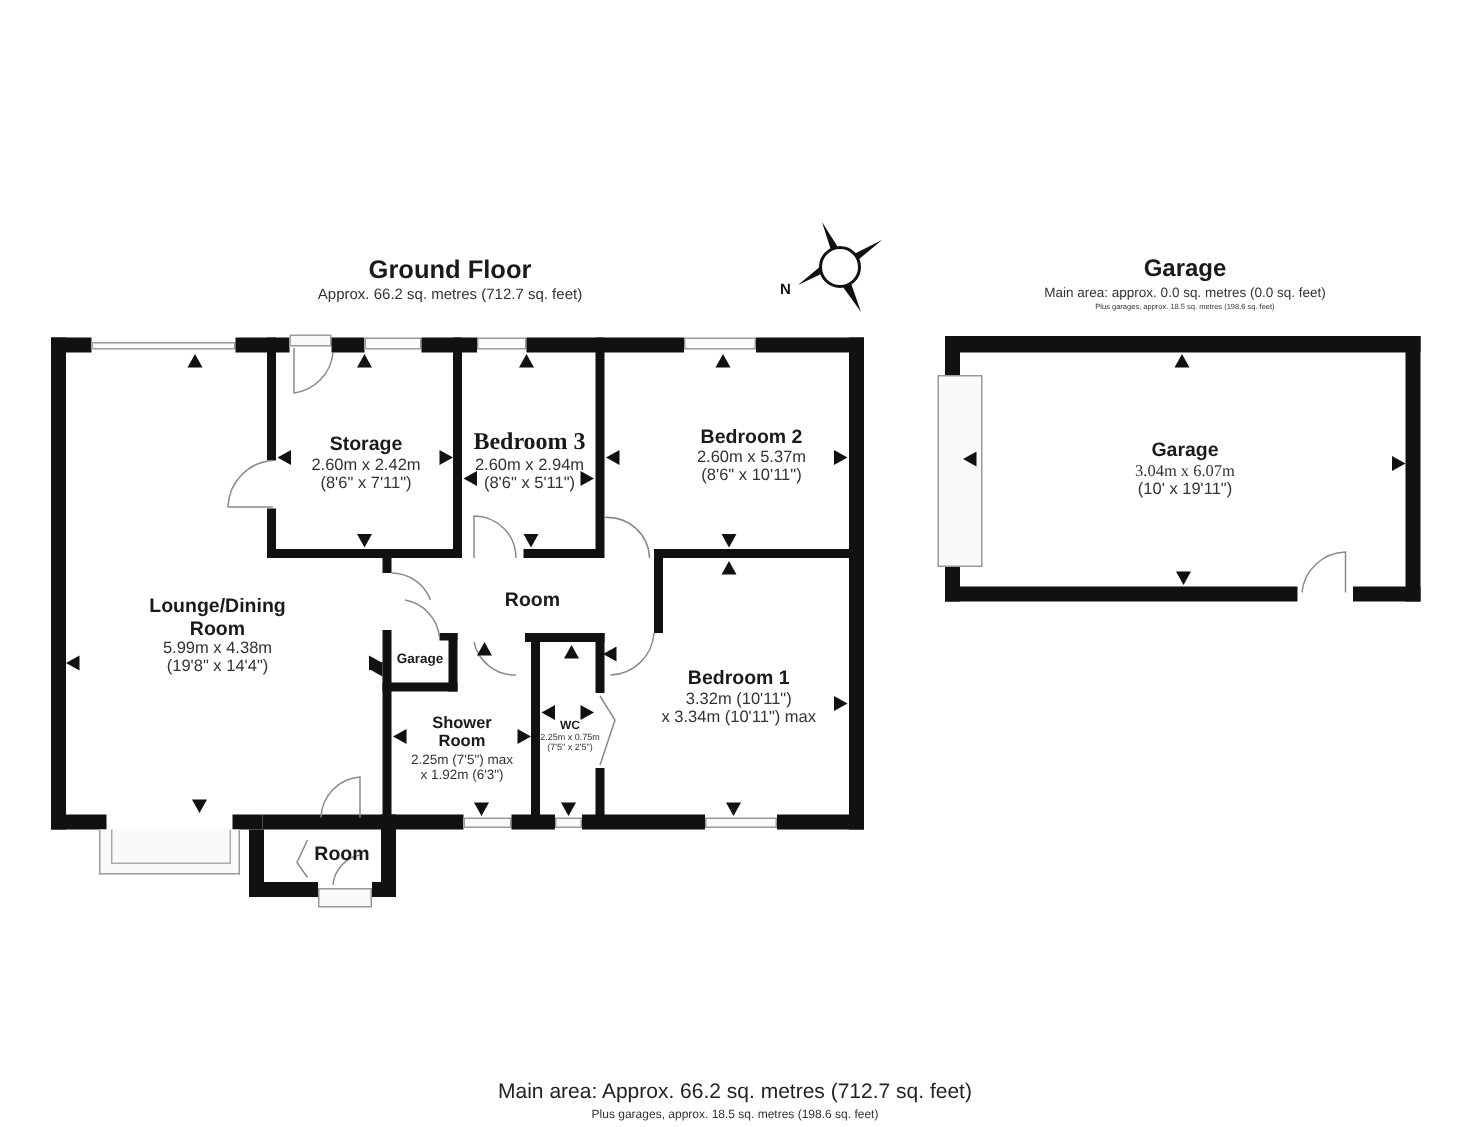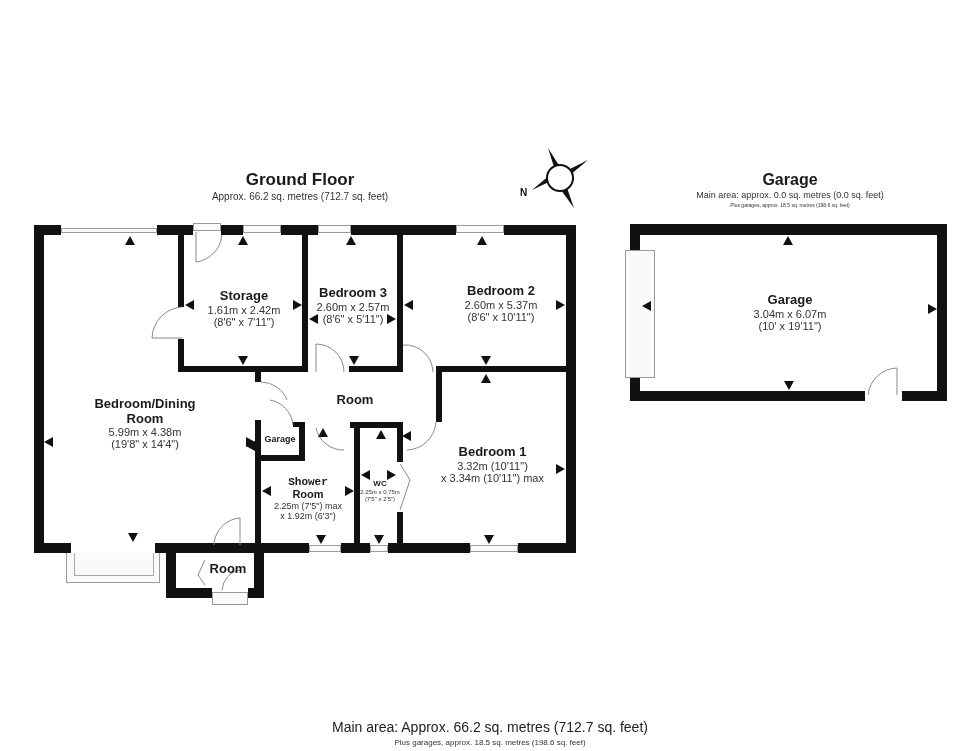--- a/index.html
+++ b/index.html
@@ -140,47 +140,47 @@
 <div class="tri left" style="left:262px;top:486px;"></div>
 <div class="tri right" style="left:345px;top:486px;"></div>
 <div class="tri down" style="left:316px;top:535px;"></div>
 <div class="tri down" style="left:374px;top:535px;"></div>
 <div class="tri down" style="left:484px;top:535px;"></div>
 <div class="tri right" style="left:556px;top:464px;"></div>
 <div class="tri left" style="left:246px;top:441px;"></div>
 
 <div class="room" style="left:186px;top:289px;width:116px;">
   <div class="name" style="font-size:13px;">Storage</div>
-  <div class="dim" style="font-size:11px;">1.61m x 2.42m</div>
+  <div class="dim" style="font-size:11px;">2.60m x 2.42m</div>
   <div class="dim" style="font-size:11px;">(8'6" x 7'11")</div>
 </div>
 <div class="room" style="left:306px;top:286px;width:94px;">
-  <div class="name" style="font-size:13px;">Bedroom 3</div>
-  <div class="dim" style="font-size:11px;">2.60m x 2.57m</div>
+  <div class="name" style="font-size:16px;font-family:Liberation Serif, serif;">Bedroom 3</div>
+  <div class="dim" style="font-size:11px;">2.60m x 2.94m</div>
   <div class="dim" style="font-size:11px;">(8'6" x 5'11")</div>
 </div>
 <div class="room" style="left:426px;top:284px;width:150px;">
   <div class="name" style="font-size:13px;">Bedroom 2</div>
   <div class="dim" style="font-size:11px;">2.60m x 5.37m</div>
   <div class="dim" style="font-size:11px;">(8'6" x 10'11")</div>
 </div>
 <div class="room" style="left:60px;top:397px;width:170px;">
-  <div class="name" style="font-size:13px;">Bedroom/Dining</div>
+  <div class="name" style="font-size:13px;">Lounge/Dining</div>
   <div class="name" style="font-size:13px;">Room</div>
   <div class="dim" style="font-size:11px;">5.99m x 4.38m</div>
   <div class="dim" style="font-size:11px;">(19'8" x 14'4")</div>
 </div>
 <div class="room" style="left:320px;top:393px;width:70px;">
   <div class="name" style="font-size:13px;">Room</div>
 </div>
 <div class="room" style="left:259px;top:434px;width:42px;">
   <div class="name" style="font-size:9px;">Garage</div>
 </div>
 <div class="room" style="left:262px;top:476px;width:92px;">
-  <div class="name" style="font-size:11px;font-family:Liberation Mono, monospace;">Shower</div>
+  <div class="name" style="font-size:11px;">Shower</div>
   <div class="name" style="font-size:11px;">Room</div>
   <div class="dim" style="font-size:9px;">2.25m (7'5") max</div>
   <div class="dim" style="font-size:9px;">x 1.92m (6'3")</div>
 </div>
 <div class="room" style="left:356px;top:480px;width:48px;">
   <div class="name" style="font-size:8px;">WC</div>
   <div class="dim" style="font-size:6px;">2.25m x 0.75m</div>
   <div class="dim" style="font-size:6px;">(7'5" x 2'5")</div>
 </div>
 <div class="room" style="left:420px;top:445px;width:145px;">
@@ -200,18 +200,18 @@
 <div class="wall" style="left:630px;top:391px;width:235px;height:10px;"></div>
 <div class="wall" style="left:902px;top:391px;width:45px;height:10px;"></div>
 
 <div class="tri up" style="left:783px;top:236px;"></div>
 <div class="tri left" style="left:642px;top:301px;"></div>
 <div class="tri right" style="left:928px;top:304px;"></div>
 <div class="tri down" style="left:784px;top:381px;"></div>
 
 <div class="room" style="left:720px;top:293px;width:140px;">
   <div class="name" style="font-size:13px;">Garage</div>
-  <div class="dim" style="font-size:11px;">3.04m x 6.07m</div>
+  <div class="dim" style="font-size:11px;font-family:Liberation Serif, serif;">3.04m x 6.07m</div>
   <div class="dim" style="font-size:11px;">(10' x 19'11")</div>
 </div>
 
 <div class="sub" style="left:240px;top:719px;width:500px;font-size:14px;color:#222;">Main area: Approx. 66.2 sq. metres (712.7 sq. feet)</div>
 <div class="sub" style="left:240px;top:738px;width:500px;font-size:8px;">Plus garages, approx. 18.5 sq. metres (198.6 sq. feet)</div>
 
 </body></html>

